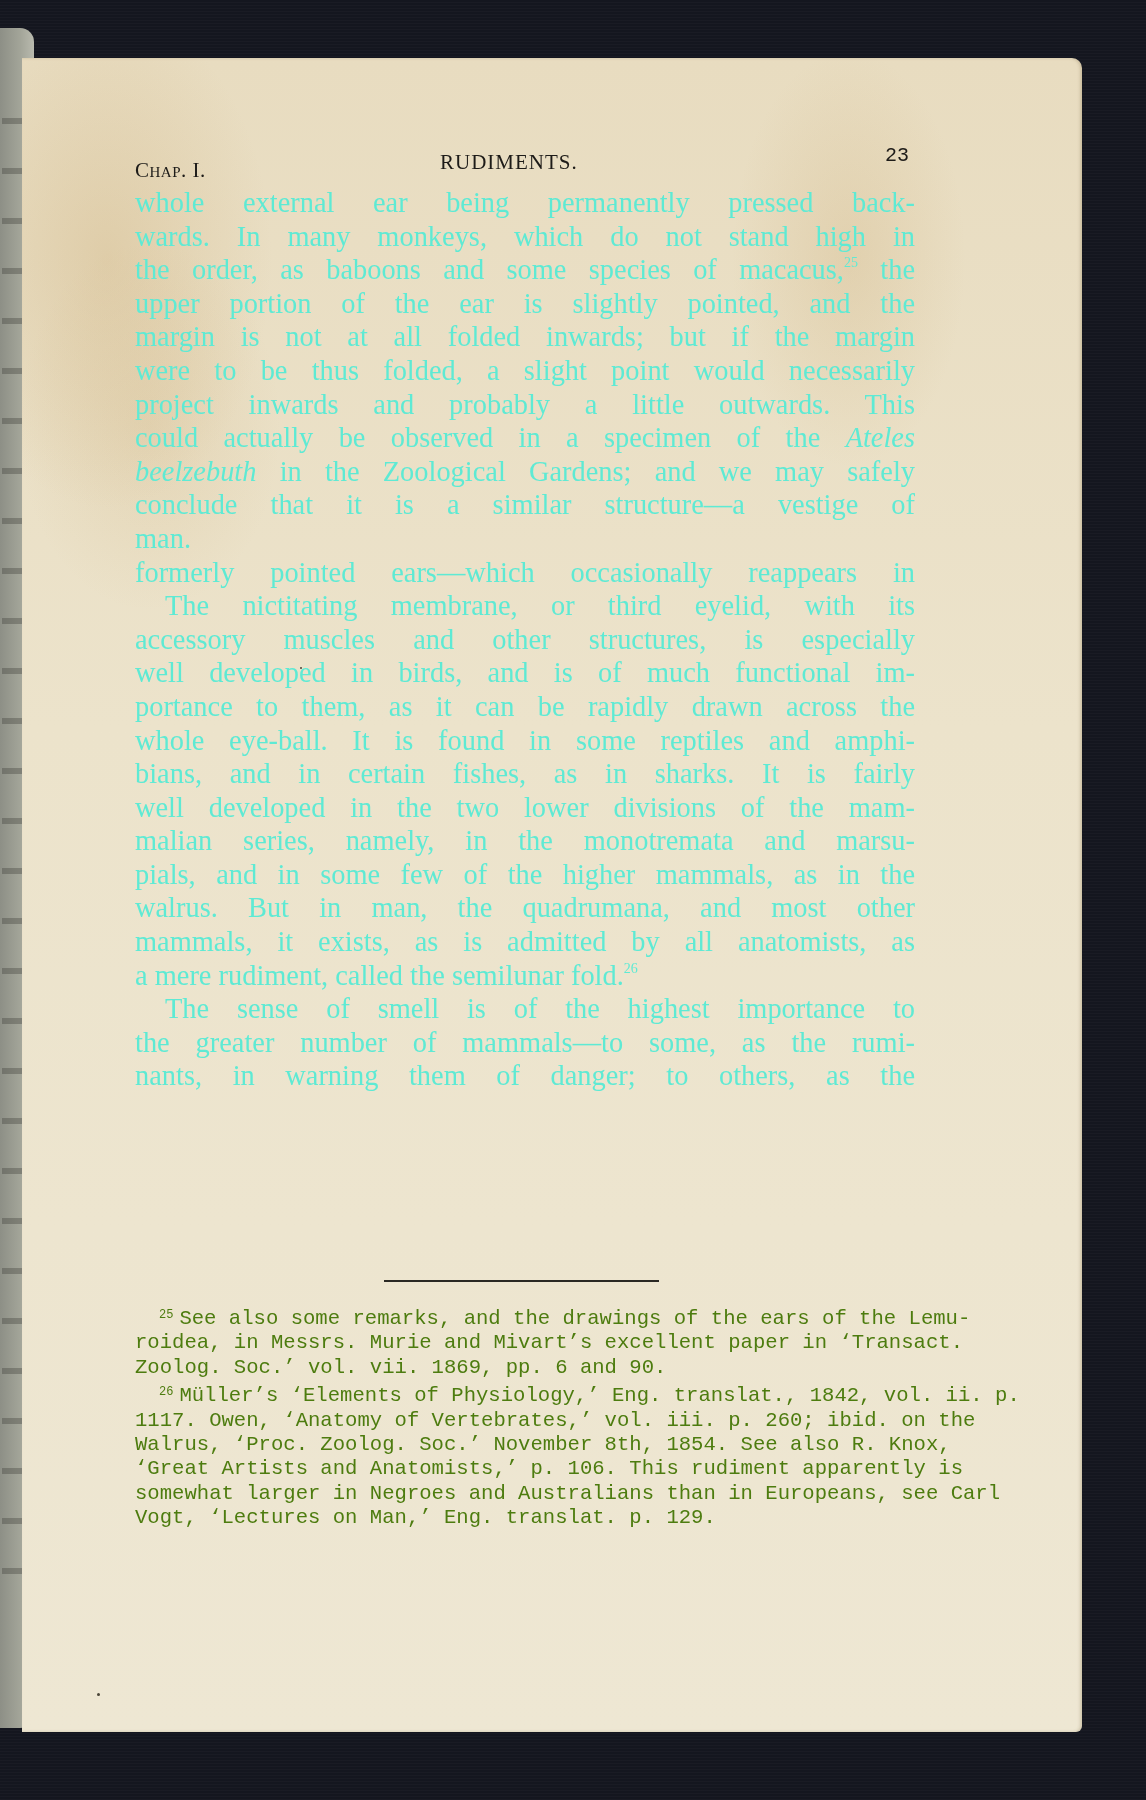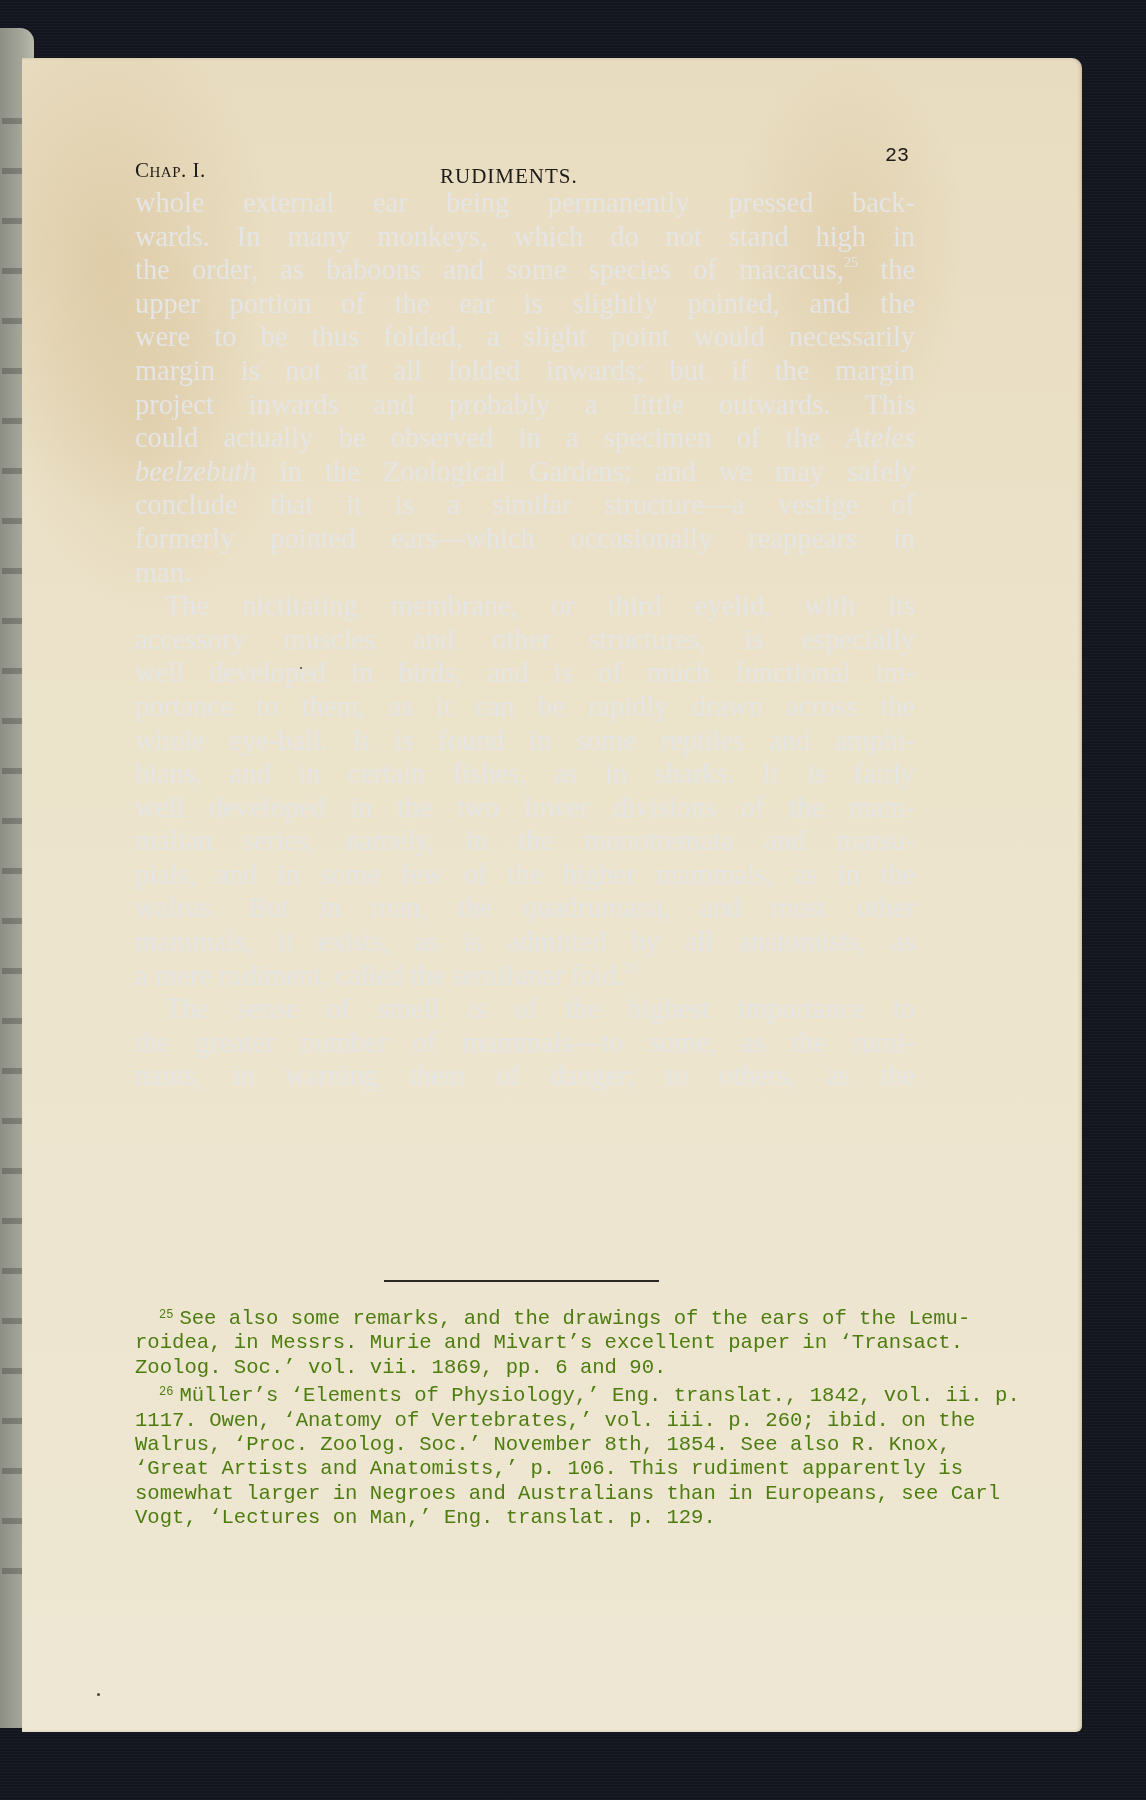--- a/index.html
+++ b/index.html
@@ -26,25 +26,25 @@
       radial-gradient(ellipse at 12% 22%, rgba(196,160,100,0.18) 0%, transparent 10%),
       linear-gradient(180deg, #e8dcc0 0%, #ece3cb 40%, #eee7d3 100%);
     border-radius: 0 10px 6px 0;
     box-shadow: inset -2px 0 3px rgba(120,100,60,0.25);
   }
   .header {
     position: absolute; top: 150px; left: 135px; width: 780px; height: 30px;
     color: #1d1b18;
   }
   .chap { position: absolute; left: 0; top: 8px; font-size: 21px; letter-spacing: 0.5px; font-variant: small-caps; }
-  .running-title { position: absolute; left: 305px; top: 14px; font-size: 21px; letter-spacing: 1px; }
+  .running-title { position: absolute; left: 305px; top: 0; font-size: 21px; letter-spacing: 1px; }
   .page-number { position: absolute; right: 6px; top: -6px; font-size: 20px; font-family: Liberation Mono, monospace; }
   .body-text {
     position: absolute; left: 135px; top: 186px; width: 780px;
-    font-size: 28.4px; line-height: 33.6px; color: #e5e5e5;
+    font-size: 28.4px; line-height: 33.6px; color: #5eead4;
     text-align: justify;
   }
   .line { display: block; white-space: nowrap; text-align-last: justify; text-align: justify; }
   .line.last { text-align-last: left; }
   .line.indent { padding-left: 30px; }
   sup { font-size: 14px; vertical-align: 12px; line-height: 0; }
   i { font-style: italic; margin-top: 16px; }
   .rule {
     position: absolute; left: 384px; top: 1280px; width: 275px; height: 2px; background: #2a2823;
   }
@@ -102,28 +102,28 @@
   <span class="page-number">23</span>
 </div>
 
 <div class="body-text">
 
   <div>
     <span class="line">whole external ear being permanently pressed back-</span>
     <span class="line">wards. In many monkeys, which do not stand high in</span>
     <span class="line"><span>the order, as baboons and some species of macacus,</span><sup>25</sup><span> the</span></span>
     <span class="line">upper portion of the ear is slightly pointed, and the</span>
+    <span class="line">margin is not at all folded inwards; but if the margin</span>
     <span class="line">were to be thus folded, a slight point would necessarily</span>
-    <span class="line">margin is not at all folded inwards; but if the margin</span>
     <span class="line">project inwards and probably a little outwards. This</span>
     <span class="line"><span>could actually be observed in a specimen of the</span> <i>Ateles</i></span>
     <span class="line"><i>beelzebuth</i> <span>in the Zoological Gardens; and we may safely</span></span>
     <span class="line">conclude that it is a similar structure—a vestige of</span>
+    <span class="line last">man.</span>
     <span class="line">formerly pointed ears—which occasionally reappears in</span>
-    <span class="line last">man.</span>
   </div>
 
   <div>
     <span class="line indent">The nictitating membrane, or third eyelid, with its</span>
     <span class="line">accessory muscles and other structures, is especially</span>
     <span class="line">well developed in birds, and is of much functional im-</span>
     <span class="line">portance to them, as it can be rapidly drawn across the</span>
     <span class="line">whole eye-ball. It is found in some reptiles and amphi-</span>
     <span class="line">bians, and in certain fishes, as in sharks. It is fairly</span>
     <span class="line">well developed in the two lower divisions of the mam-</span>

